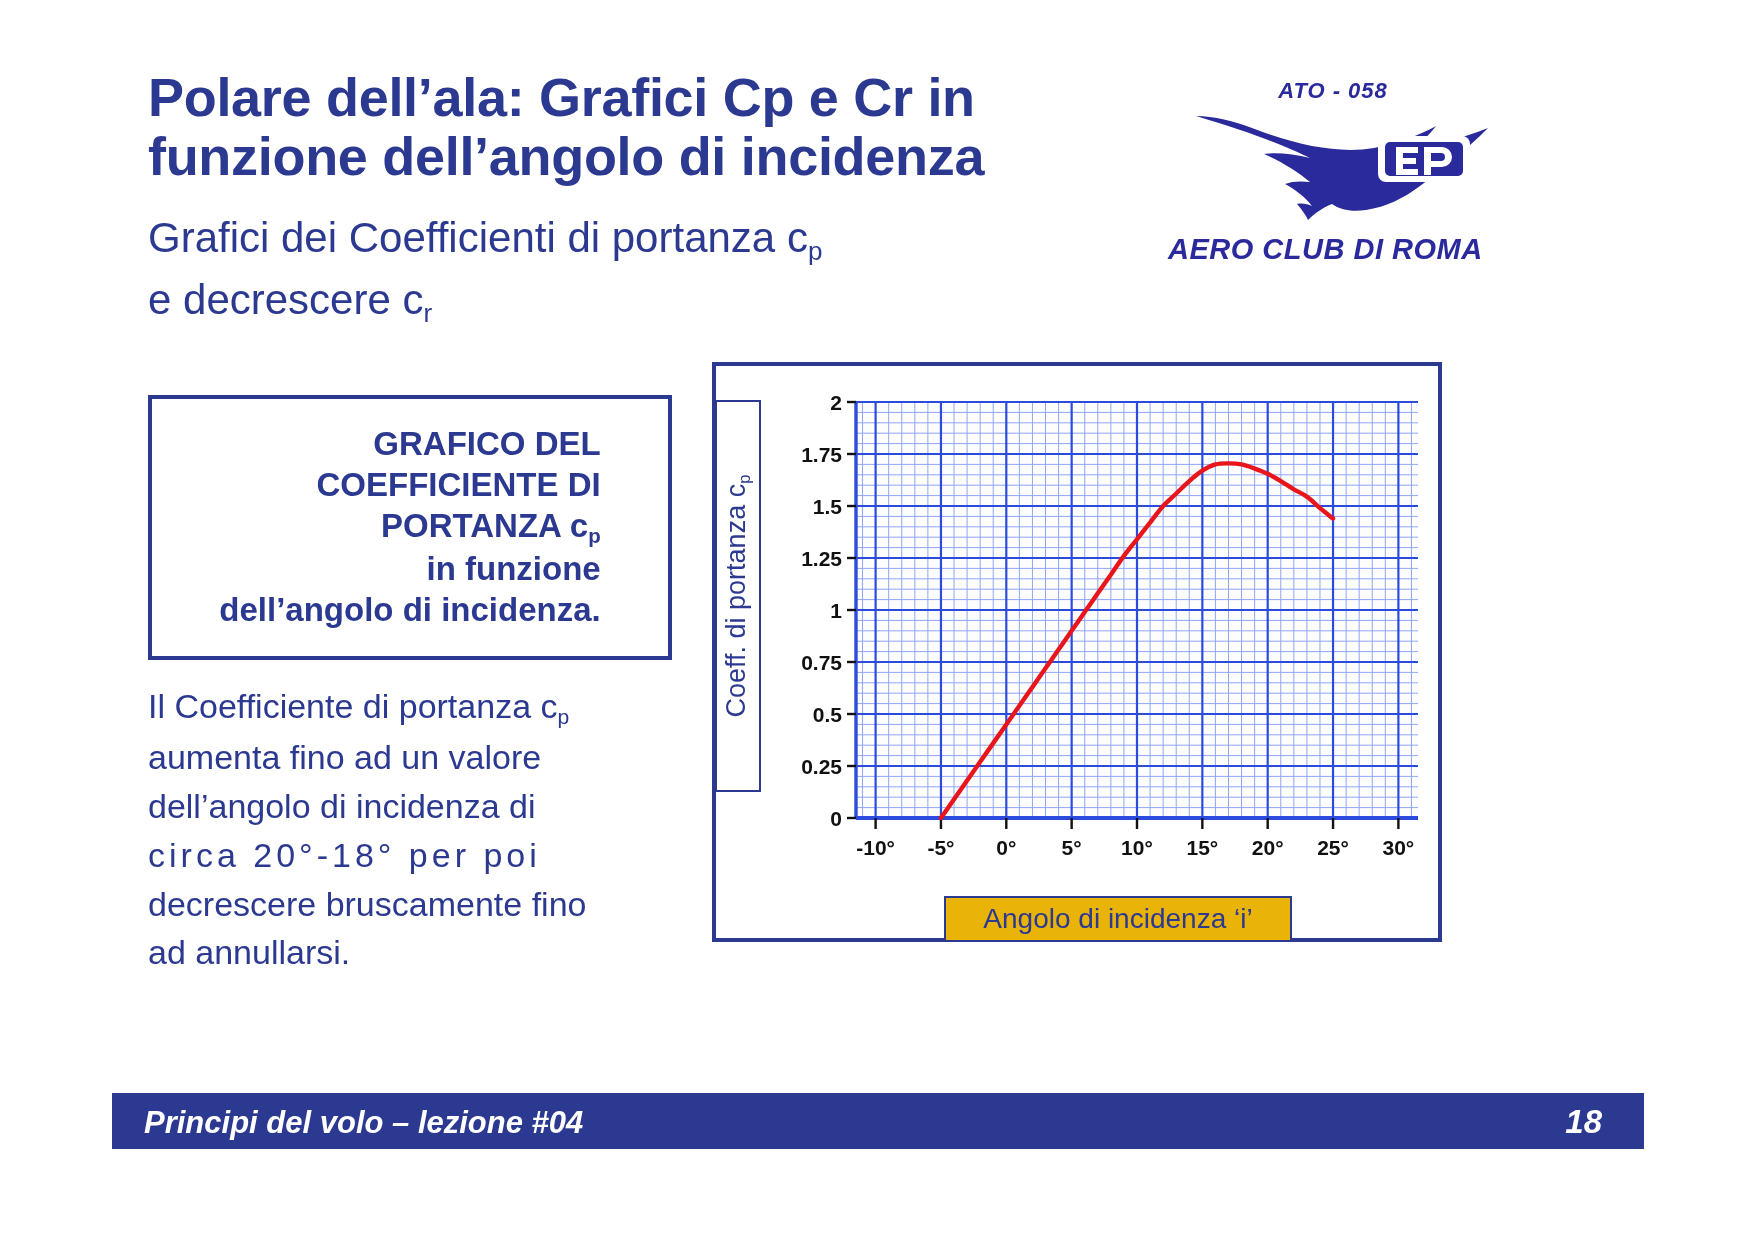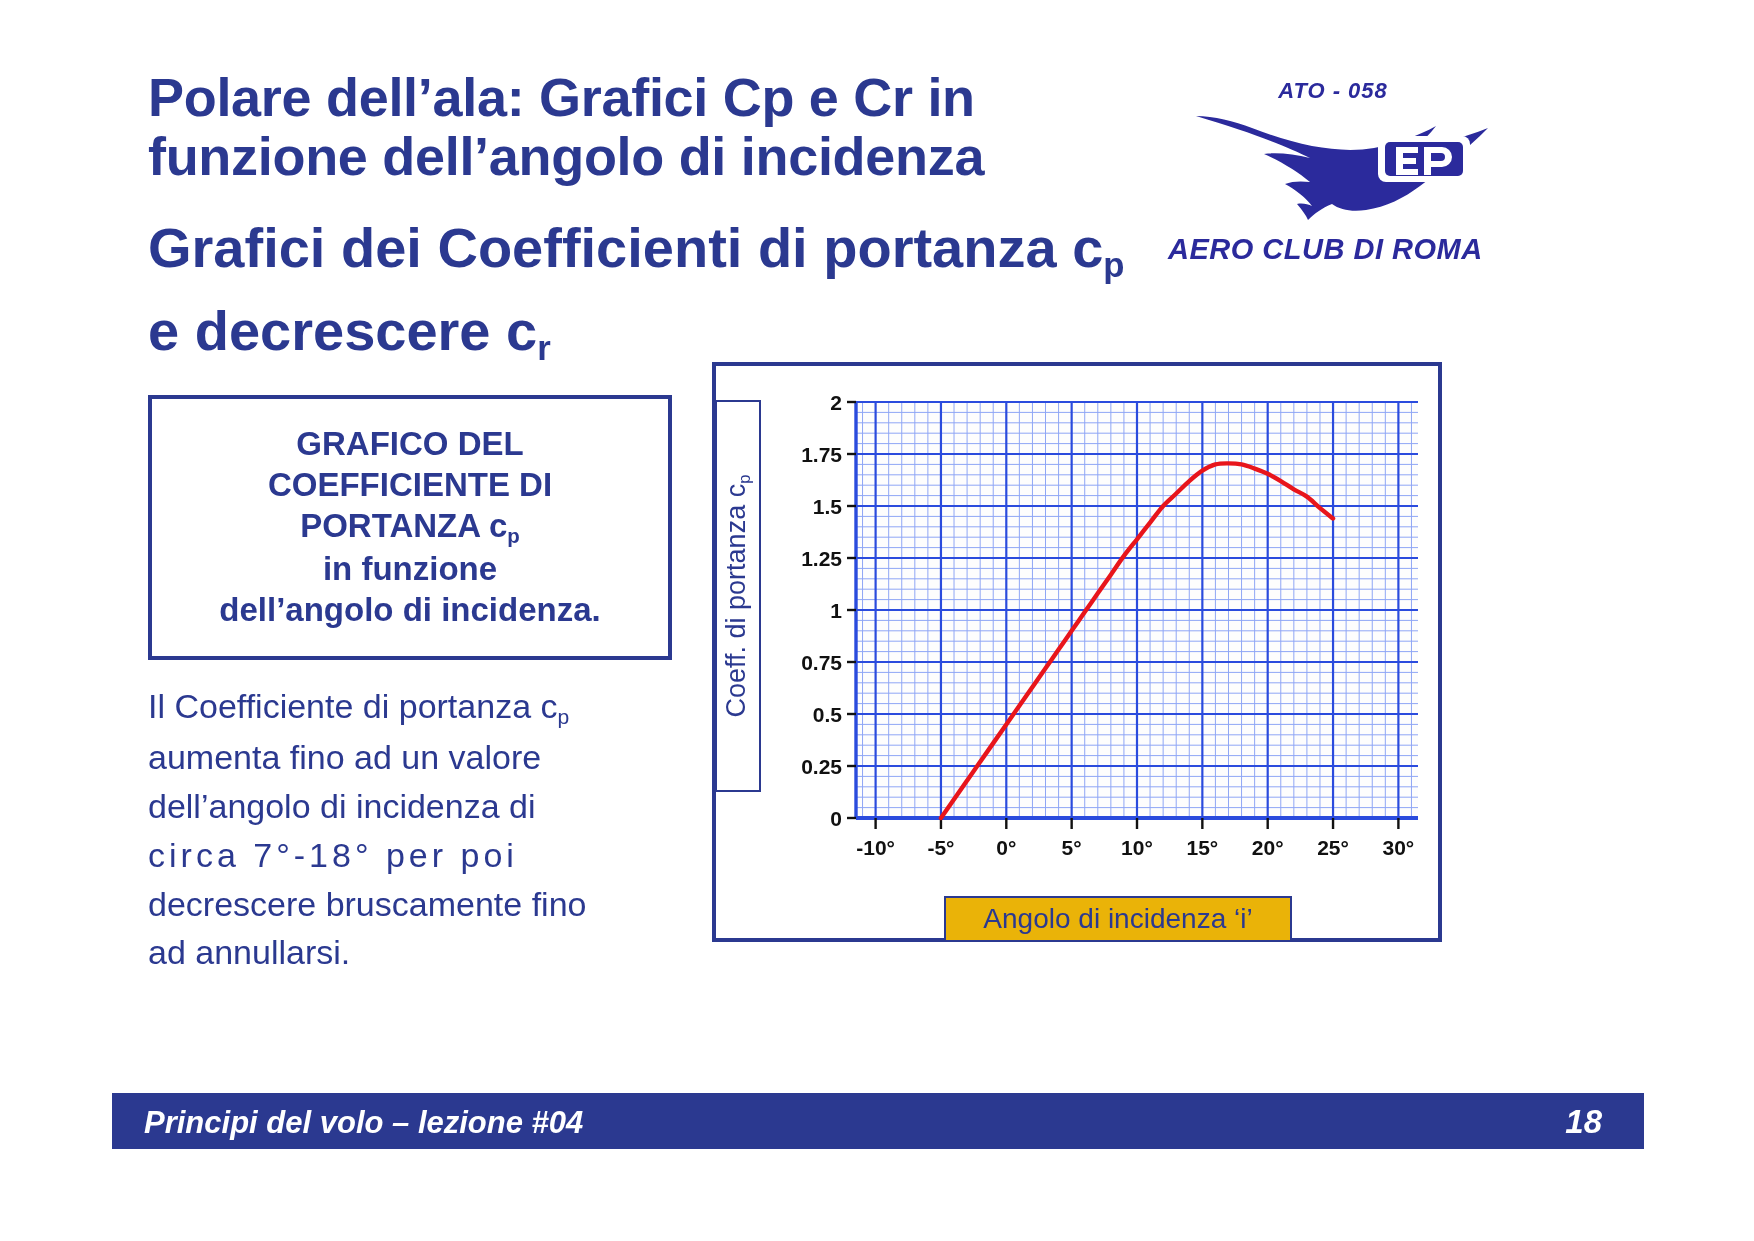--- a/index.html
+++ b/index.html
@@ -14,21 +14,21 @@
   .slide{position:absolute;inset:0;}
 
   
   .title{
     position:absolute;left:148px;top:68px;width:1010px;
     font-size:54px;font-weight:bold;line-height:1.10;
     color:#2b3990;letter-spacing:-0.3px;
   }
   .subtitle{
     position:absolute;left:148px;top:208px;width:1000px;
-    font-size:56px;font-weight:bold;line-height:1.42;
+    font-size:42px;font-weight:normal;line-height:1.42;
     color:#2b3990;
   }
   .sub{font-size:0.62em;vertical-align:-0.30em;}
 
   
   .logo{position:absolute;left:1168px;top:66px;width:330px;height:200px;}
   .logo-top{
     position:absolute;left:0;top:12px;width:330px;text-align:center;
     font-size:22px;font-weight:bold;font-style:italic;color:#2b2a9c;
     letter-spacing:1px;
@@ -41,21 +41,21 @@
   .logo-bird{position:absolute;left:22px;top:36px;width:300px;height:118px;}
 
   
   .callout{
     position:absolute;left:148px;top:395px;width:524px;height:265px;
     border:4px solid #2b3990;background:#ffffff;
     box-sizing:border-box;
     display:flex;align-items:center;justify-content:center;
   }
   .callout-text{
-    text-align:center;font-size:33px;font-weight:bold;line-height:1.24;
+    text-align:right;font-size:33px;font-weight:bold;line-height:1.24;
     color:#2b3990;padding:0 8px;
   }
 
   
   .body-par{
     position:absolute;left:148px;top:682px;width:548px;
     font-size:34px;line-height:1.44;color:#2b3990;
     text-align:justify;
   }
   .body-par .ln{display:block;}
@@ -152,21 +152,21 @@
       <div>dell’angolo di incidenza.</div>
     </div>
   </div>
 
   <div class="body-par">
     <span class="ln">
       <span>Il Coefficiente di portanza c</span><span class="sub">p</span>
     </span>
     <span class="ln">aumenta fino ad un valore</span>
     <span class="ln">dell’angolo di incidenza di</span>
-    <span class="ln wide">circa 7°-18° per poi</span>
+    <span class="ln wide">circa 20°-18° per poi</span>
     <span class="ln">decrescere bruscamente fino</span>
     <span class="ln">ad annullarsi.</span>
   </div>
 
   <div class="chart-panel">
 
     <div class="ylabel-box">
       <div class="ylabel-text">
         <span>Coeff. di portanza c</span><span class="sub">p</span>
       </div>

